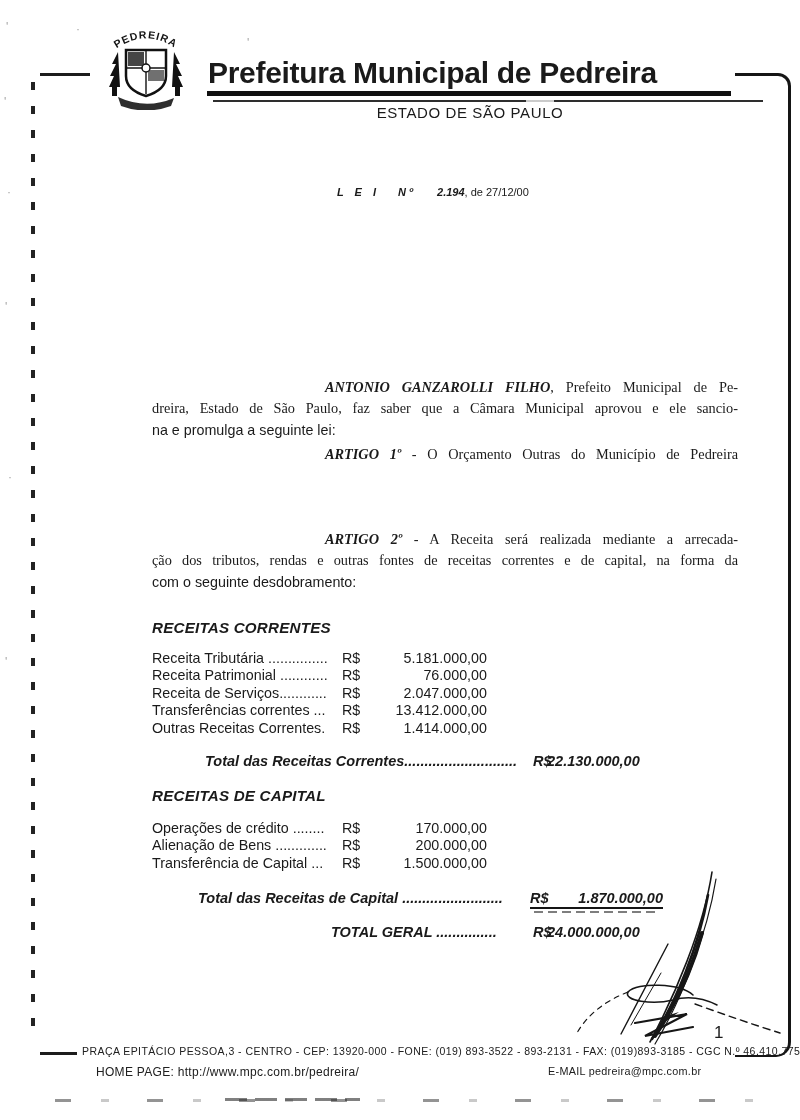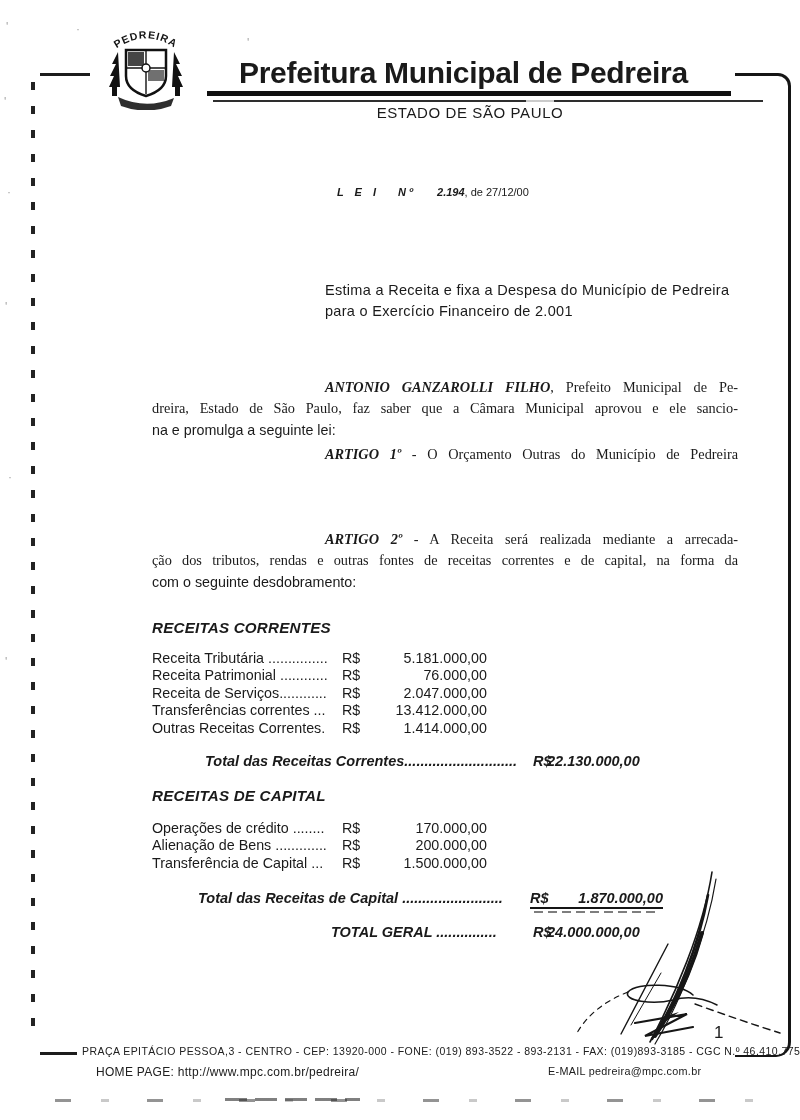--- a/index.html
+++ b/index.html
@@ -9,21 +9,21 @@
   .bi{font-weight:700;font-style:italic;}
   
   .frame-right{position:absolute;left:735px;top:73px;width:53px;height:979px;
                border-top:3px solid #151515;border-right:3px solid #151515;border-bottom:2.5px solid #151515;
                border-radius:0 13px 15px 0;}
   .frame-left-dash-top{position:absolute;left:40px;top:73px;width:50px;height:3px;background:#1c1c1c;}
   .frame-left{position:absolute;left:31px;top:82px;width:3.5px;height:958px;
               background:repeating-linear-gradient(180deg,#232323 0 8px,transparent 8px 24px);}
   .frame-left-dash-bottom{position:absolute;left:40px;top:1052px;width:37px;height:2.5px;background:#1c1c1c;}
   
-  .title{position:absolute;left:208px;top:56px;font-weight:700;font-size:30px;letter-spacing:-0.3px;white-space:nowrap;margin-left:31px;}
+  .title{position:absolute;left:208px;top:56px;font-weight:700;font-size:30px;letter-spacing:-0.3px;white-space:nowrap;}
   .rule-thick{position:absolute;left:207px;top:91px;width:524px;height:5px;background:#101010;}
   .rule-thin{position:absolute;left:213px;top:100px;width:550px;height:2px;
              background:linear-gradient(90deg,#2e2e2e 0 57%,rgba(46,46,46,.25) 57% 62%,#2e2e2e 62%);}
   .subtitle{position:absolute;left:330px;top:104px;width:280px;text-align:center;font-size:15px;letter-spacing:.6px;}
   
   .lei-heading{position:absolute;left:337px;top:186px;font-size:11px;white-space:nowrap;}
   .lei-word{letter-spacing:4px;margin-right:18px;}
   .lei-no{margin-right:24px;}
   
   .summary{position:absolute;left:325px;top:280px;width:420px;font-size:14.5px;line-height:21px;letter-spacing:.3px;}
@@ -102,24 +102,20 @@
 
   <div class="title">Prefeitura Municipal de Pedreira</div>
   <div class="rule-thick"></div>
   <div class="rule-thin"></div>
   <div class="subtitle">ESTADO DE SÃO PAULO</div>
 
   <div class="lei-heading">
     <span class="bi lei-word">L E I</span><span class="bi lei-no">N º</span><span class="bi">2.194</span><span>, de 27/12/00</span>
   </div>
 
-  <div class="summary">
-      <div class="sline">Estima a Receita e fixa a Despesa do Município de Pedreira</div>
-      <div class="sline">para o Exercício Financeiro de 2.001</div>
-    </div>
 
   <div class="para" style="top:377px">
     <div class="pline pjust"><span class="indent"></span><span class="bi">ANTONIO GANZAROLLI FILHO</span><span>, Prefeito Municipal de Pe-</span></div>
     <div>
         <div class="pline pjust">dreira, Estado de São Paulo, faz saber que a Câmara Municipal aprovou e ele sancio-</div>
         <div class="pline">na e promulga a seguinte lei:</div>
       </div>
   </div>
 
   <div class="para" style="top:444px">

